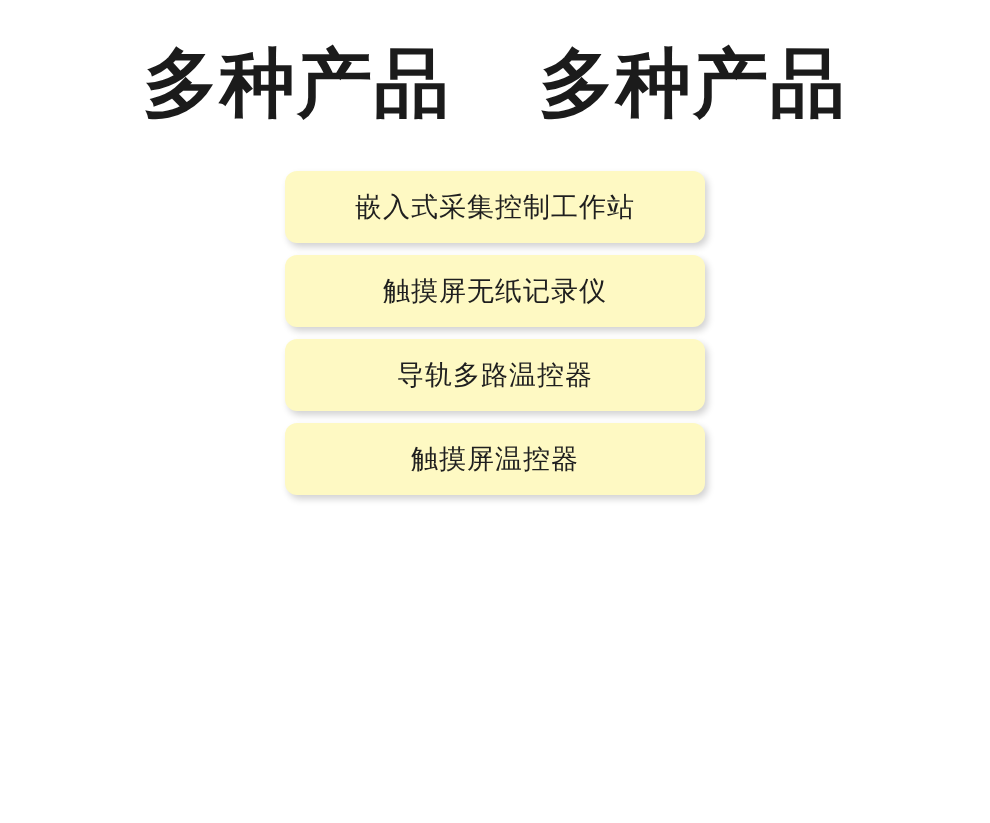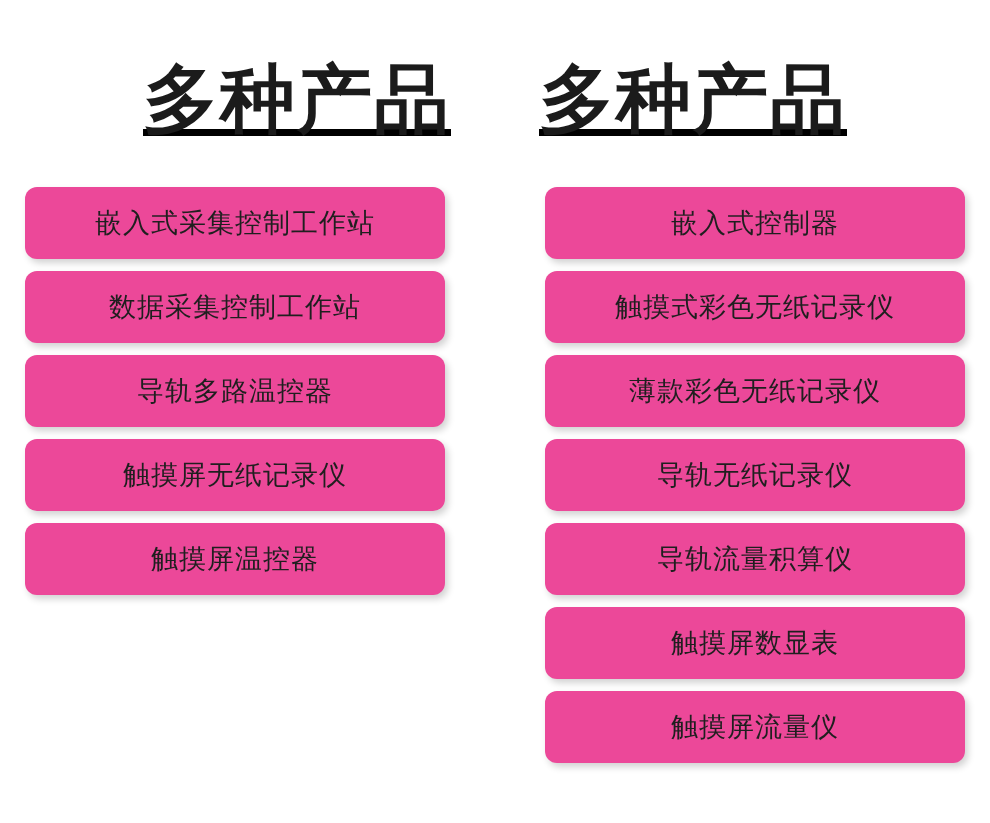--- a/index.html
+++ b/index.html
@@ -16,23 +16,22 @@
   .page {
     position: relative;
     width: 990px;
     height: 823px;
     box-sizing: border-box;
   }
   .title-row {
     display: flex;
     justify-content: center;
     align-items: baseline;
-    padding-top: 62px;
+    padding-top: 46px;
     gap: 88px;
-    text-decoration: underline;
   }
   .title-part {
     font-size: 75px;
     font-weight: bold;
     color: #1b1b1b;
     letter-spacing: 2px;
     line-height: 1.0;
     white-space: nowrap;
   }
   .columns {
@@ -44,21 +43,21 @@
   .column {
     display: flex;
     flex-direction: column;
     gap: 12px;
   }
   .col-left { width: 420px; }
   .col-right { width: 420px; }
   .pill {
     height: 72px;
     border-radius: 12px;
-    background: #ec4899;
+    background: #fef9c3;
     box-shadow: 3px 4px 7px rgba(0,0,0,0.18);
     display: flex;
     align-items: center;
     justify-content: center;
     box-sizing: border-box;
   }
   .pill-label {
     font-size: 27px;
     color: #1f1f1f;
     font-weight: 500;
@@ -76,51 +75,25 @@
     <div class="title-part">多种产品</div>
   </div>
 
   <div class="columns">
 
     <div class="column col-left">
       <div class="pill">
         <span class="pill-label">嵌入式采集控制工作站</span>
       </div>
       <div class="pill">
-        <span class="pill-label">数据采集控制工作站</span>
+        <span class="pill-label">触摸屏无纸记录仪</span>
       </div>
       <div class="pill">
         <span class="pill-label">导轨多路温控器</span>
-      </div>
-      <div class="pill">
-        <span class="pill-label">触摸屏无纸记录仪</span>
       </div>
       <div class="pill">
         <span class="pill-label">触摸屏温控器</span>
       </div>
     </div>
 
-    <div class="column col-right">
-      <div class="pill">
-        <span class="pill-label">嵌入式控制器</span>
-      </div>
-      <div class="pill">
-        <span class="pill-label">触摸式彩色无纸记录仪</span>
-      </div>
-      <div class="pill">
-        <span class="pill-label">薄款彩色无纸记录仪</span>
-      </div>
-      <div class="pill">
-        <span class="pill-label">导轨无纸记录仪</span>
-      </div>
-      <div class="pill">
-        <span class="pill-label">导轨流量积算仪</span>
-      </div>
-      <div class="pill">
-        <span class="pill-label">触摸屏数显表</span>
-      </div>
-      <div class="pill">
-        <span class="pill-label">触摸屏流量仪</span>
-      </div>
-    </div>
 
   </div>
 </div>
 
 </body></html>

